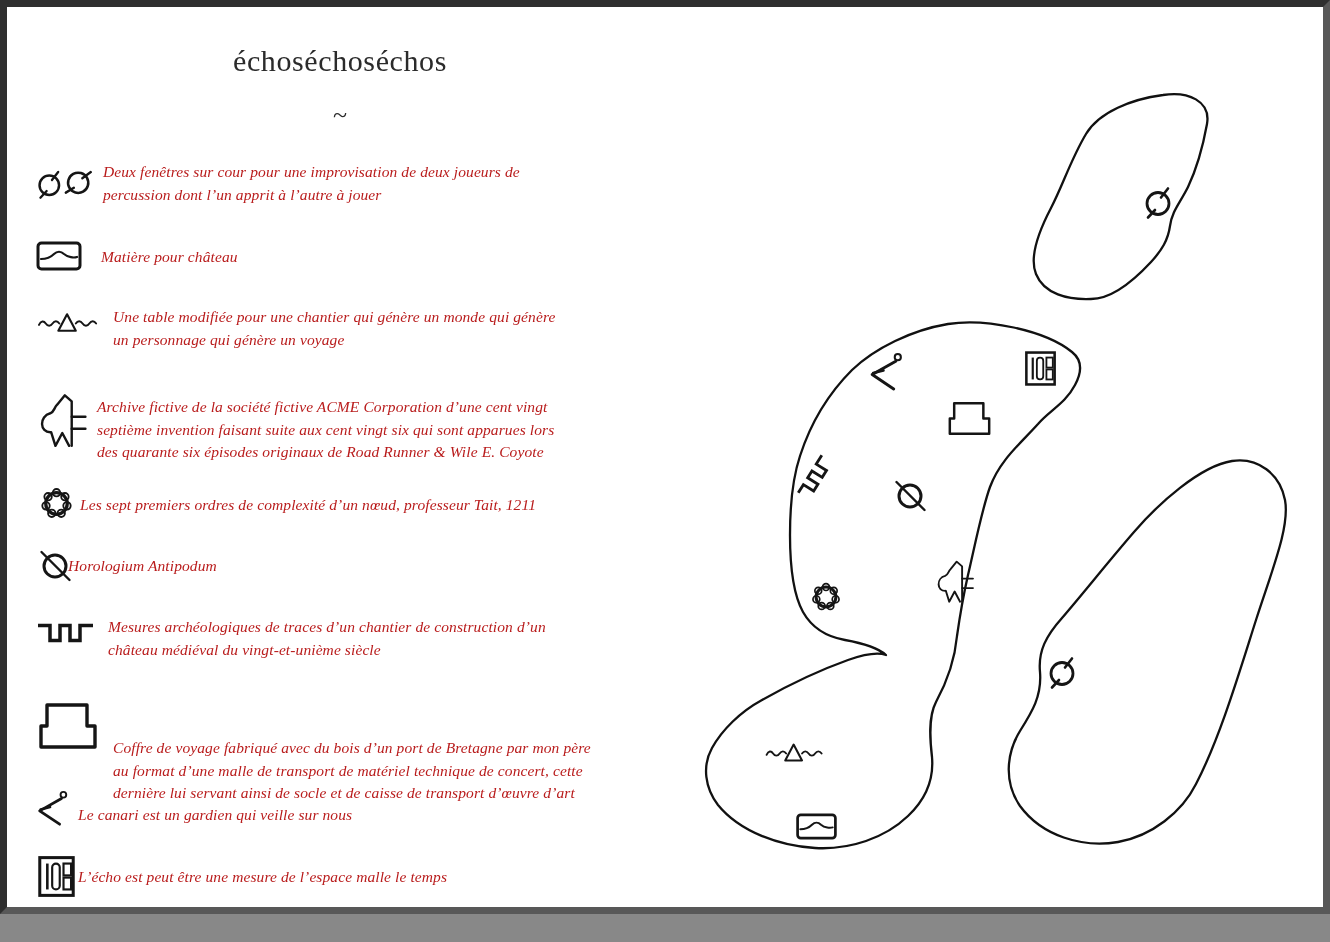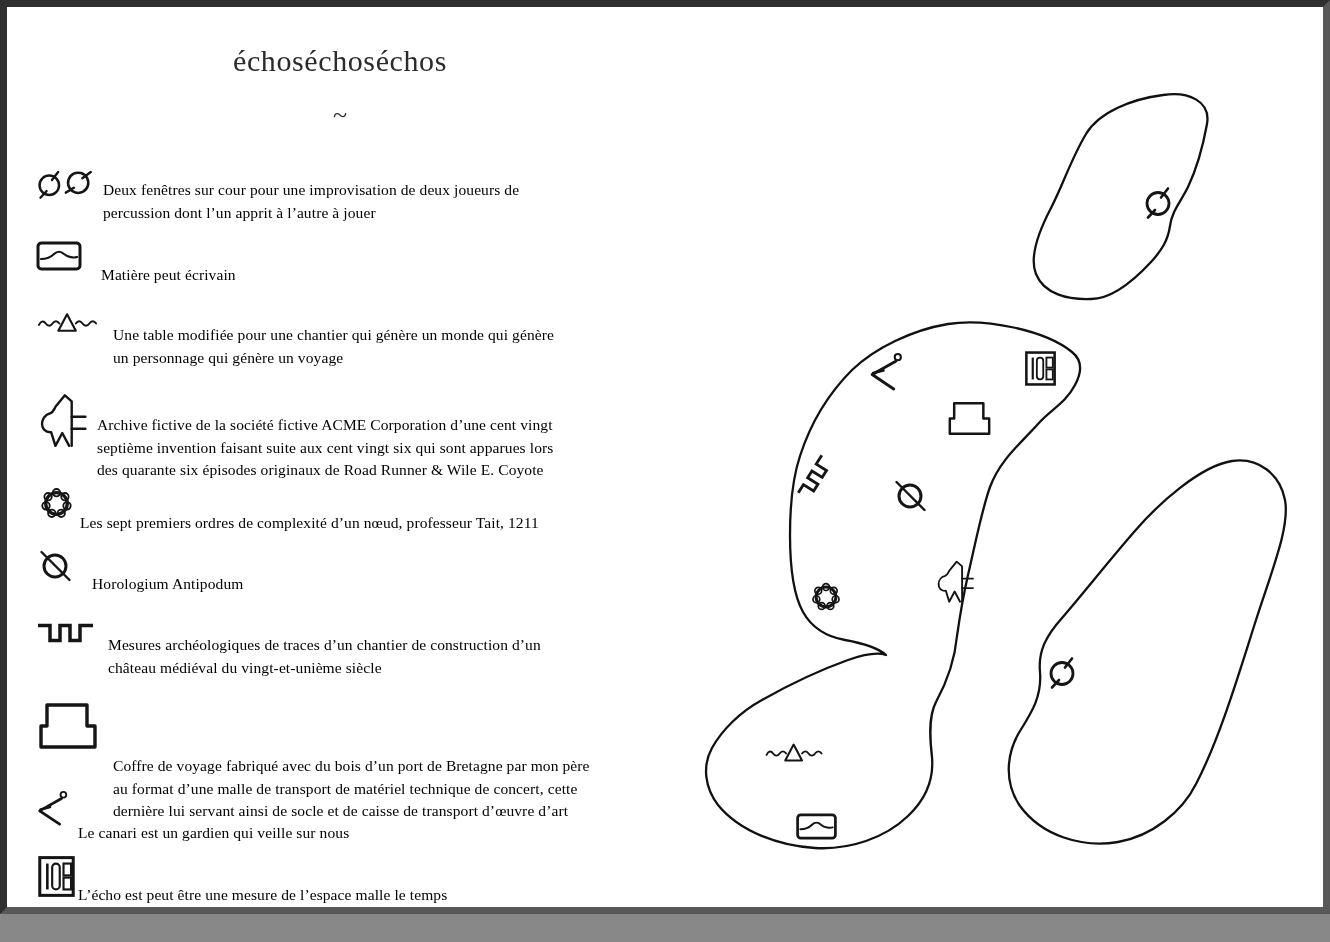--- a/index.html
+++ b/index.html
@@ -24,25 +24,25 @@
     color:#2b2b2b;
   }
   .tilde{
     position:absolute;left:140px;top:100px;width:400px;
     text-align:center;
     font-size:26px;color:#2b2b2b;
   }
   .legend-icon{position:absolute;color:#151515;}
   .legend-text{
     position:absolute;
+    font-style:italic;
     font-size:15.5px;line-height:22.5px;
-    color:#000000;
+    color:#b91c1c;
     white-space:pre-line;
     letter-spacing:0.1px;
-    margin-top:18px;
   }
   .map-svg{position:absolute;left:0;top:0;z-index:1;}
   .defs-holder{position:absolute;width:0;height:0;overflow:hidden;}
 </style>
 </head>
 <body>
 
 <div class="page">
 
   <svg class="defs-holder" aria-hidden="true">
@@ -127,21 +127,21 @@
 
     <svg class="legend-icon" style="left:36px;top:162px" width="57" height="41">
         <use href="#sym-percussionduo"></use>
       </svg>
     <div class="legend-text" style="left:103px;top:161px">Deux fenêtres sur cour pour une improvisation de deux joueurs de
 percussion dont l’un apprit à l’autre à jouer</div>
 
     <svg class="legend-icon" style="left:36px;top:241px" width="46" height="30">
         <use href="#sym-wavebox"></use>
       </svg>
-    <div class="legend-text" style="left:101px;top:246px">Matière peut écrivain</div>
+    <div class="legend-text" style="left:101px;top:246px">Matière pour château</div>
 
     <svg class="legend-icon" style="left:38px;top:308px" width="62" height="30">
         <use href="#sym-wavetriangle"></use>
       </svg>
     <div class="legend-text" style="left:113px;top:306px">Une table modifiée pour une chantier qui génère un monde qui génère
 un personnage qui génère un voyage</div>
 
     <svg class="legend-icon" style="left:40px;top:390px" width="48" height="62">
         <use href="#sym-acme"></use>
       </svg>
@@ -150,21 +150,21 @@
 des quarante six épisodes originaux de Road Runner &amp; Wile E. Coyote</div>
 
     <svg class="legend-icon" style="left:38px;top:485px" width="37" height="37">
         <use href="#sym-knot"></use>
       </svg>
     <div class="legend-text" style="left:80px;top:494px">Les sept premiers ordres de complexité d’un nœud, professeur Tait, 1211</div>
 
     <svg class="legend-icon" style="left:38px;top:547px" width="35" height="36">
         <use href="#sym-horologium"></use>
       </svg>
-    <div class="legend-text" style="left:92px;top:555px">Horologium Antipodum</div>
+    <div class="legend-text" style="left:68px;top:555px">Horologium Antipodum</div>
 
     <svg class="legend-icon" style="left:36px;top:620px" width="64" height="27">
         <use href="#sym-meander"></use>
       </svg>
     <div class="legend-text" style="left:108px;top:616px">Mesures archéologiques de traces d’un chantier de construction d’un
 château médiéval du vingt-et-unième siècle</div>
 
     <svg class="legend-icon" style="left:38px;top:701px" width="60" height="50">
         <use href="#sym-trunk"></use>
       </svg>

